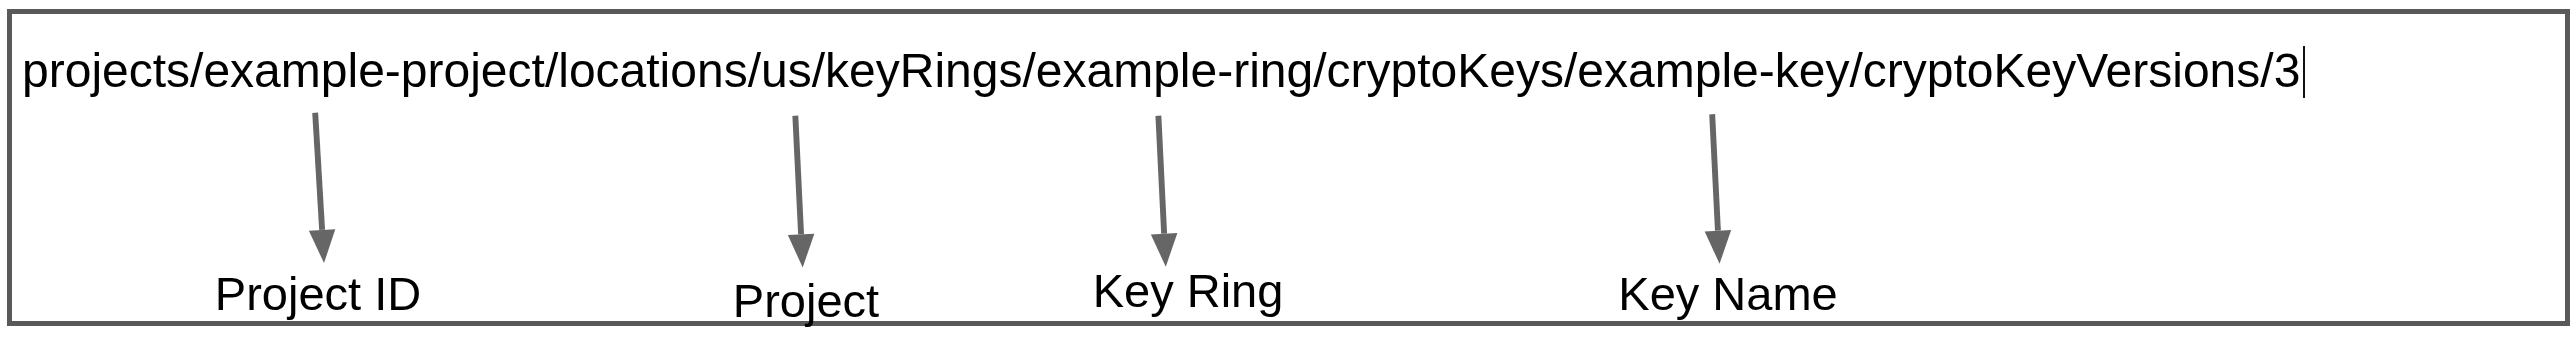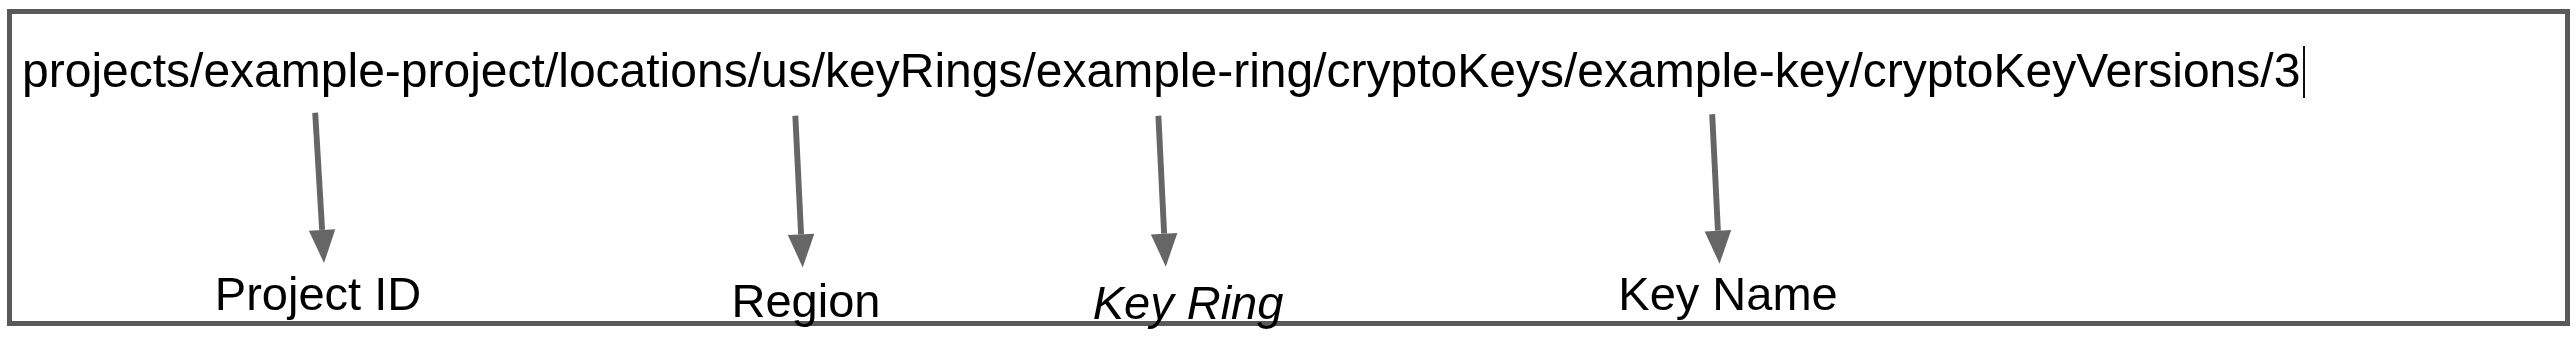--- a/index.html
+++ b/index.html
@@ -54,21 +54,21 @@
   .annotation-label {
     position: absolute;
     transform: translateX(-50%);
     font-size: 47px;
     line-height: 37px;
     color: #000000;
     white-space: nowrap;
   }
   .label-project-id { left: 318px;  top: 275px; }
   .label-region     { left: 806px; top: 282px; }
-  .label-key-ring   { left: 1188px; top: 284px; font-style: italic; }
+  .label-key-ring   { left: 1188px; top: 272px; }
   .label-key-name   { left: 1728px; top: 275px; }
 </style>
 </head>
 <body>
 
 <div class="screenshot">
 
   <div class="frame"></div>
 
   <div class="path-line">
@@ -89,20 +89,20 @@
       <polygon points="1583,362 1562.8,318.1 1598.8,316.3" fill="#666666"></polygon>
     </g>
     <g>
       <line x1="2325" y1="155" x2="2332.8" y2="313" stroke="#666666" stroke-width="8"></line>
       <polygon points="2335,358 2314.8,314.1 2350.8,312.3" fill="#666666"></polygon>
     </g>
   </svg>
 
   <div class="annotation-label label-project-id">Project ID</div>
 
-  <div class="annotation-label label-region">Region</div>
+  <div class="annotation-label label-region">Project</div>
 
   <div class="annotation-label label-key-ring">Key Ring</div>
 
   <div class="annotation-label label-key-name">Key Name</div>
 
 </div>
 
 
 </body></html>

